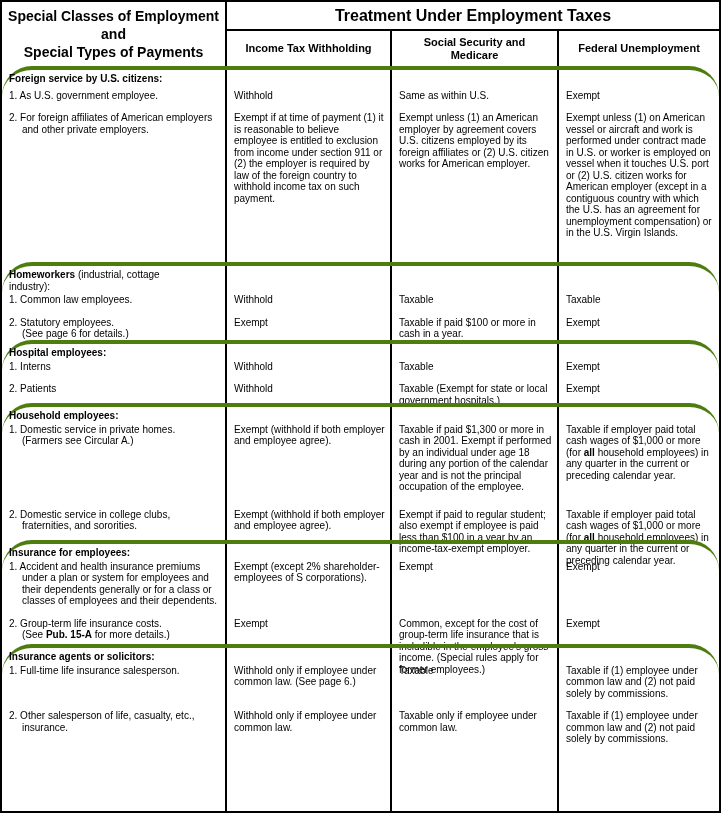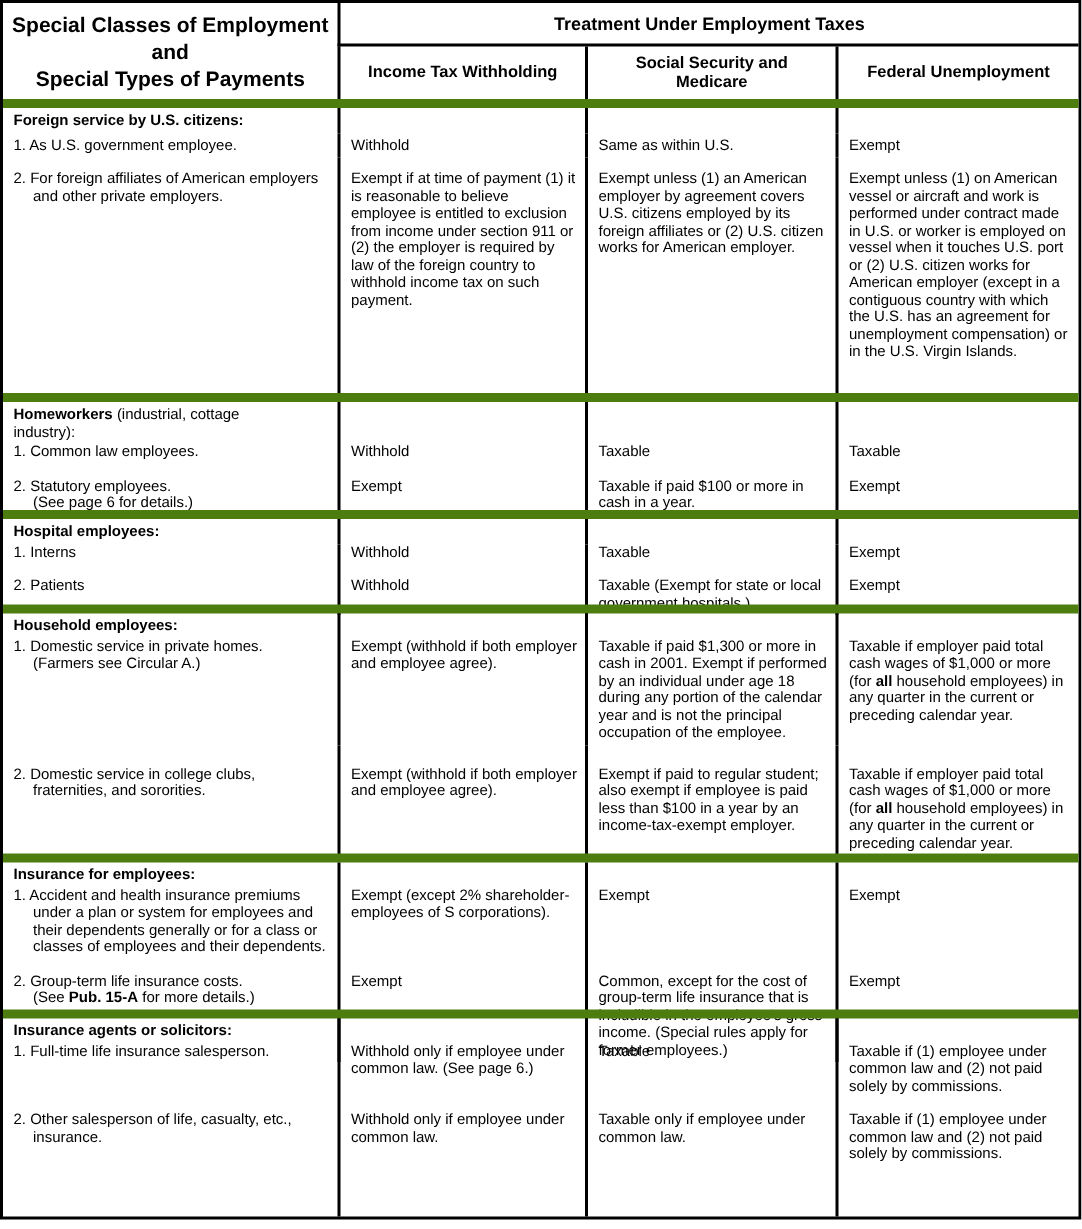--- a/index.html
+++ b/index.html
@@ -25,34 +25,35 @@
   .hdr-c1 {
     grid-column: 1; grid-row: 1 / 3;
     display: flex; align-items: center; justify-content: center;
     text-align: center; font-weight: bold; font-size: 14px; line-height: 1.3;
     white-space: pre-line; padding: 2px 4px;
   }
   .hdr-treat {
     grid-column: 2 / 5; grid-row: 1;
     border-left: 2px solid #000; border-bottom: 2px solid #000;
     display: flex; align-items: center; justify-content: center;
-    font-weight: bold; font-size: 12px;
+    font-weight: bold; font-size: 16px;
   }
   .hdr-sub {
     grid-row: 2; border-left: 2px solid #000;
     display: flex; align-items: center; justify-content: center;
     text-align: center; font-weight: bold; font-size: 11px; line-height: 1.18;
     white-space: pre-line; padding: 1px 2px;
   }
   .hs2 { grid-column: 2; } .hs3 { grid-column: 3; } .hs4 { grid-column: 4; }
   
   .sec {
-    border-top: 6px solid #4d7c0f;
+    border-top: 4px solid #4d7c0f;
     grid-template-rows: auto auto 1fr;
     flex: none;
+    border-radius: 30px;
   }
   .sec.fill { flex: 1 1 auto; }
   .cell {
     font-size: 10px; line-height: 11.5px;
     white-space: pre-line;
     padding: 0 5px 2px 7px;
   }
   .c1 { grid-column: 1; } .c2 { grid-column: 2; } .c3 { grid-column: 3; } .c4 { grid-column: 4; }
   .c2, .c3, .c4 { border-left: 2px solid #000; }
   .r1 { grid-row: 1; padding-top: 3px; }
@@ -118,21 +119,21 @@
     <div class="cell c1 r2 label" style="padding-top:0">1. Interns</div>
     <div class="cell c2 r2" style="padding-top:0">Withhold</div>
     <div class="cell c3 r2" style="padding-top:0">Taxable</div>
     <div class="cell c4 r2" style="padding-top:0">Exempt</div>
     <div class="cell c1 r3 label">2. Patients</div>
     <div class="cell c2 r3">Withhold</div>
     <div class="cell c3 r3">Taxable (Exempt for state or local government hospitals.)</div>
     <div class="cell c4 r3">Exempt</div>
   </div>
 
-  <div class="grid4 sec" style="height:166px">
+  <div class="grid4 sec" style="height:137px">
     <div class="cell c1 r1 sec-title">Household employees:</div>
     <div class="cell c2 r1"></div>
     <div class="cell c3 r1"></div>
     <div class="cell c4 r1"></div>
     <div class="cell c1 r2 label" style="padding-top:0">1. Domestic service in private homes.
 (Farmers see Circular A.)</div>
     <div class="cell c2 r2" style="padding-top:0">Exempt (withhold if both employer and employee agree).</div>
     <div class="cell c3 r2" style="padding-top:0">Taxable if paid $1,300 or more in cash in 2001. Exempt if performed by an individual under age 18 during any portion of the calendar year and is not the principal occupation of the employee.</div>
     <div class="cell c4 r2" style="padding-top:0"><span>Taxable if employer paid total cash wages of $1,000 or more (for </span><b>all</b><span> household employees) in any quarter in the current or preceding calendar year.</span></div>
     <div class="cell c1 r3 label" style="padding-top:14px">2. Domestic service in college clubs, fraternities, and sororities.</div>

